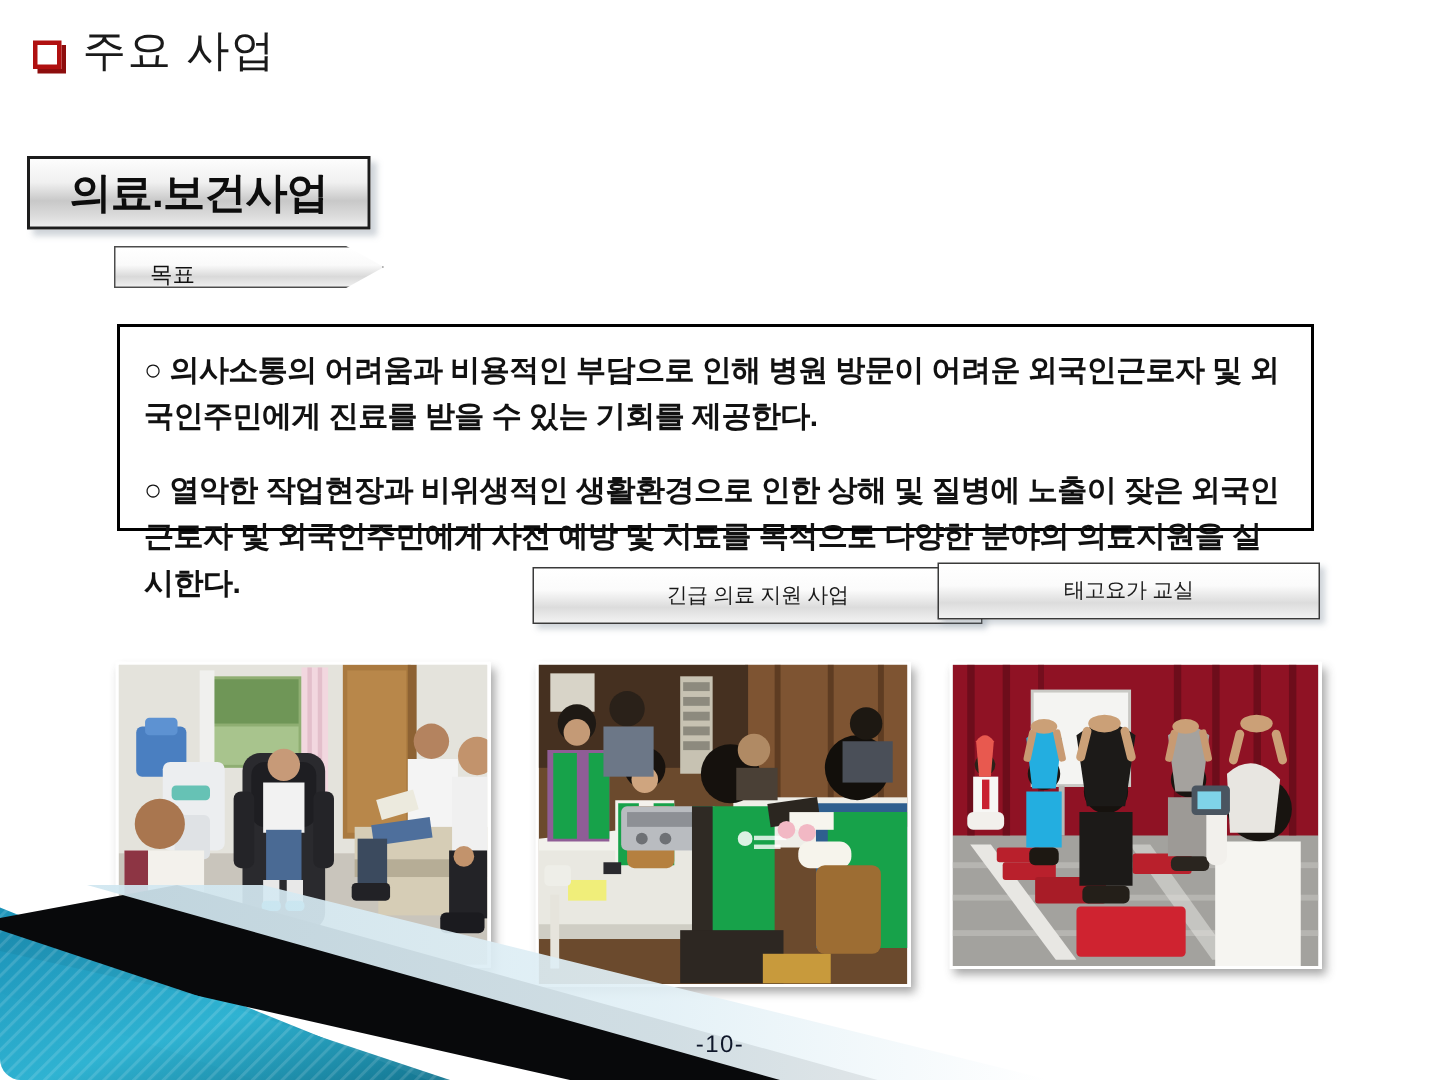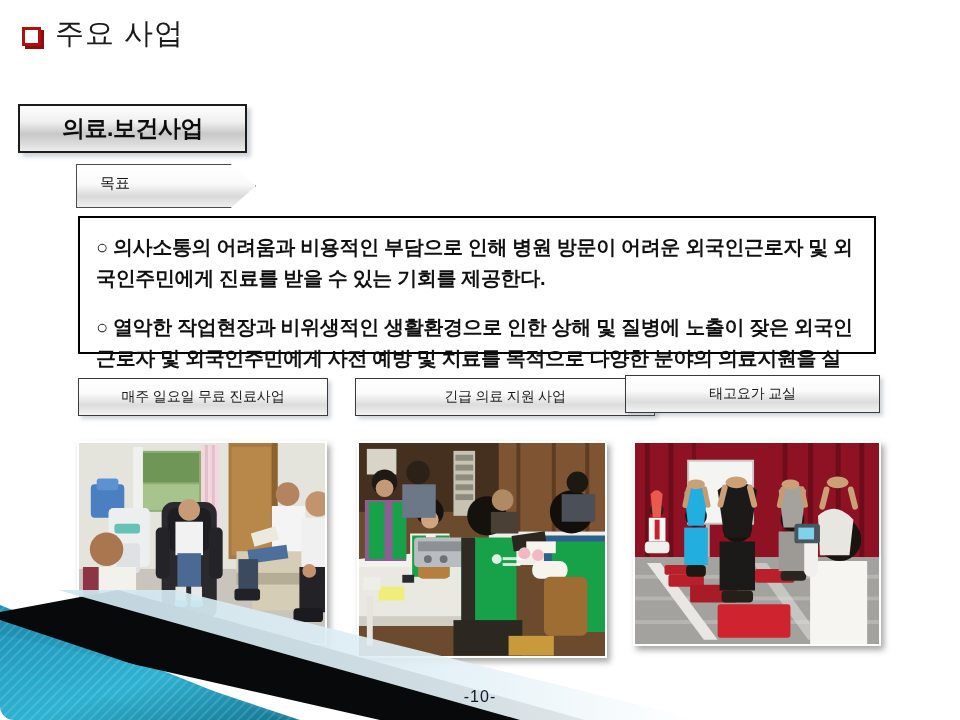--- a/index.html
+++ b/index.html
@@ -52,33 +52,33 @@
     width: 225px;
     height: 45px;
     border: 2px solid #1c1c1c;
     background: linear-gradient(to bottom, #fdfdfd 0%, #f0f0f0 35%, #c8c8c8 62%, #dcdcdc 85%, #ededed 100%);
     box-shadow: 4px 4px 4px rgba(120,135,150,0.35);
     display: flex;
     align-items: center;
     justify-content: center;
   }
   .section-plate-text {
-    font-size: 23px;
+    font-size: 28px;
     font-weight: bold;
     color: #0d0d0d;
     letter-spacing: -0.5px;
   }
 
   
   .goal-arrow {
     position: absolute;
     left: 76px;
     top: 164px;
     width: 180px;
-    height: 44px;
+    height: 28px;
   }
   .goal-arrow-shape {
     position: absolute;
     inset: 0;
     background: linear-gradient(to bottom, #ffffff 0%, #fafafa 45%, #d9d9d9 75%, #efefef 100%);
     border: 1px solid #4c4c4c;
     box-sizing: border-box;
     clip-path: polygon(0 0, 86% 0, 100% 50%, 86% 100%, 0 100%);
     box-shadow: 3px 3px 4px rgba(120,135,150,0.3);
   }
@@ -188,23 +188,20 @@
   <div class="goal-arrow">
     <div class="goal-arrow-shape"></div>
     <div class="goal-arrow-text">목표</div>
   </div>
 
   <div class="goal-box">
     <p class="goal-para">○ 의사소통의 어려움과 비용적인 부담으로 인해 병원 방문이 어려운 외국인근로자 및 외국인주민에게 진료를 받을 수 있는 기회를 제공한다.</p>
     <p class="goal-para">○ 열악한 작업현장과 비위생적인 생활환경으로 인한 상해 및 질병에 노출이 잦은 외국인근로자 및 외국인주민에게 사전 예방 및 치료를 목적으로 다양한 분야의 의료지원을 실시한다.</p>
   </div>
 
-  <div class="caption-box" id="caption-0">
-    <span class="caption-text">매주 일요일 무료 진료사업</span>
-  </div>
   <div class="caption-box" id="caption-1">
     <span class="caption-text">긴급 의료 지원 사업</span>
   </div>
   <div class="caption-box" id="caption-2">
     <span class="caption-text">태고요가 교실</span>
   </div>
 
   <div class="photo" id="photo-0">
     <svg class="photo-canvas" viewBox="0 0 250 204" preserveAspectRatio="none">
       <rect x="0" y="0" width="250" height="204" fill="#d8d6cf"></rect>

